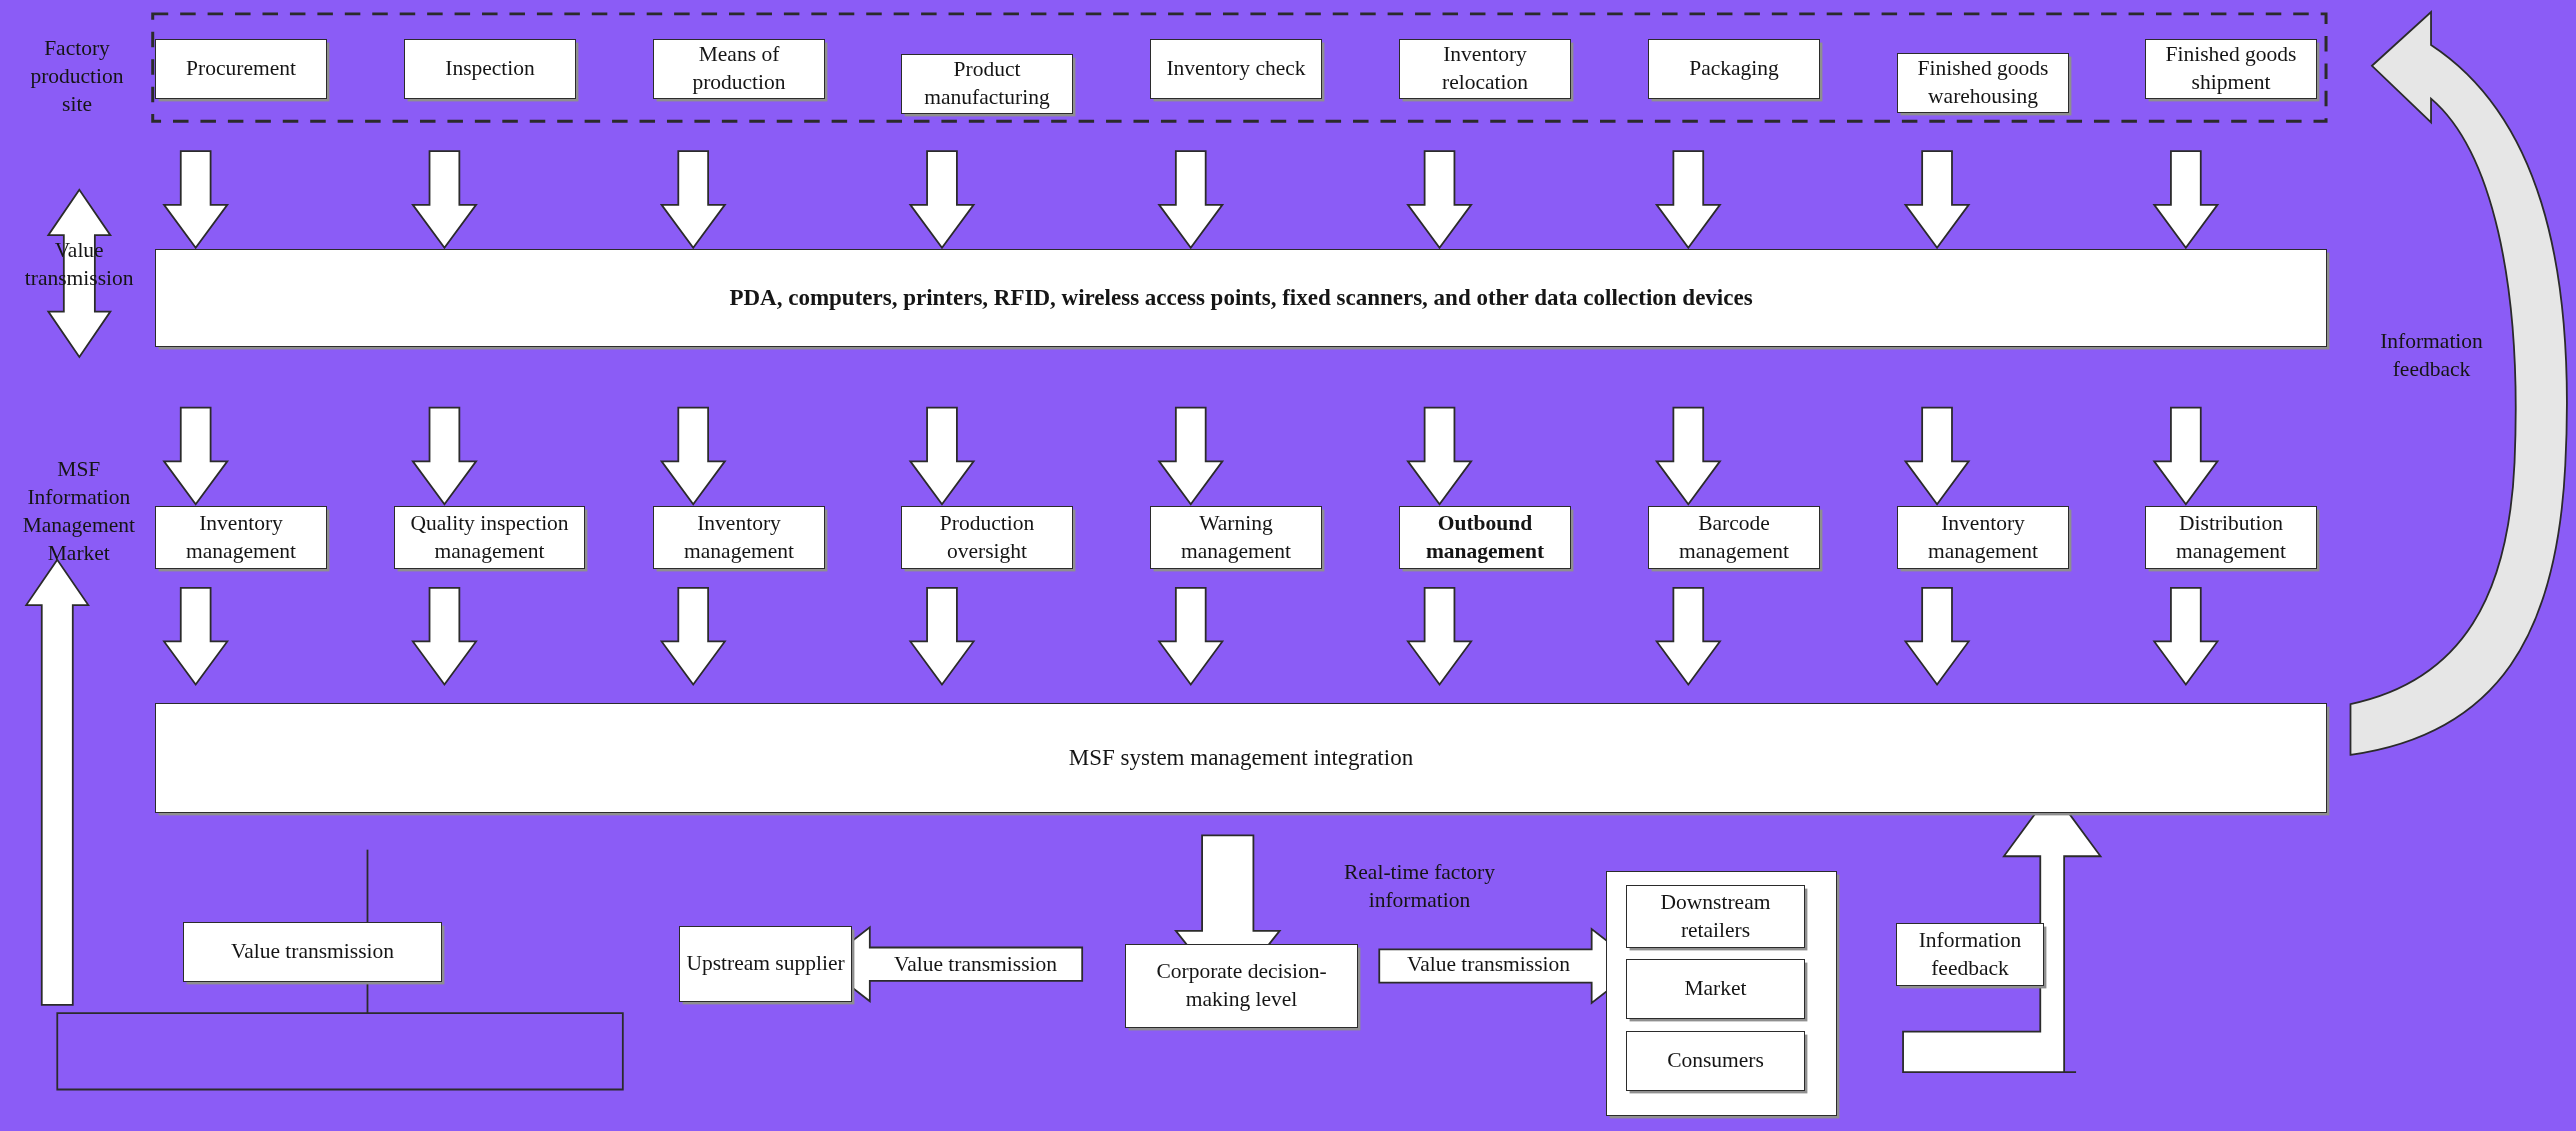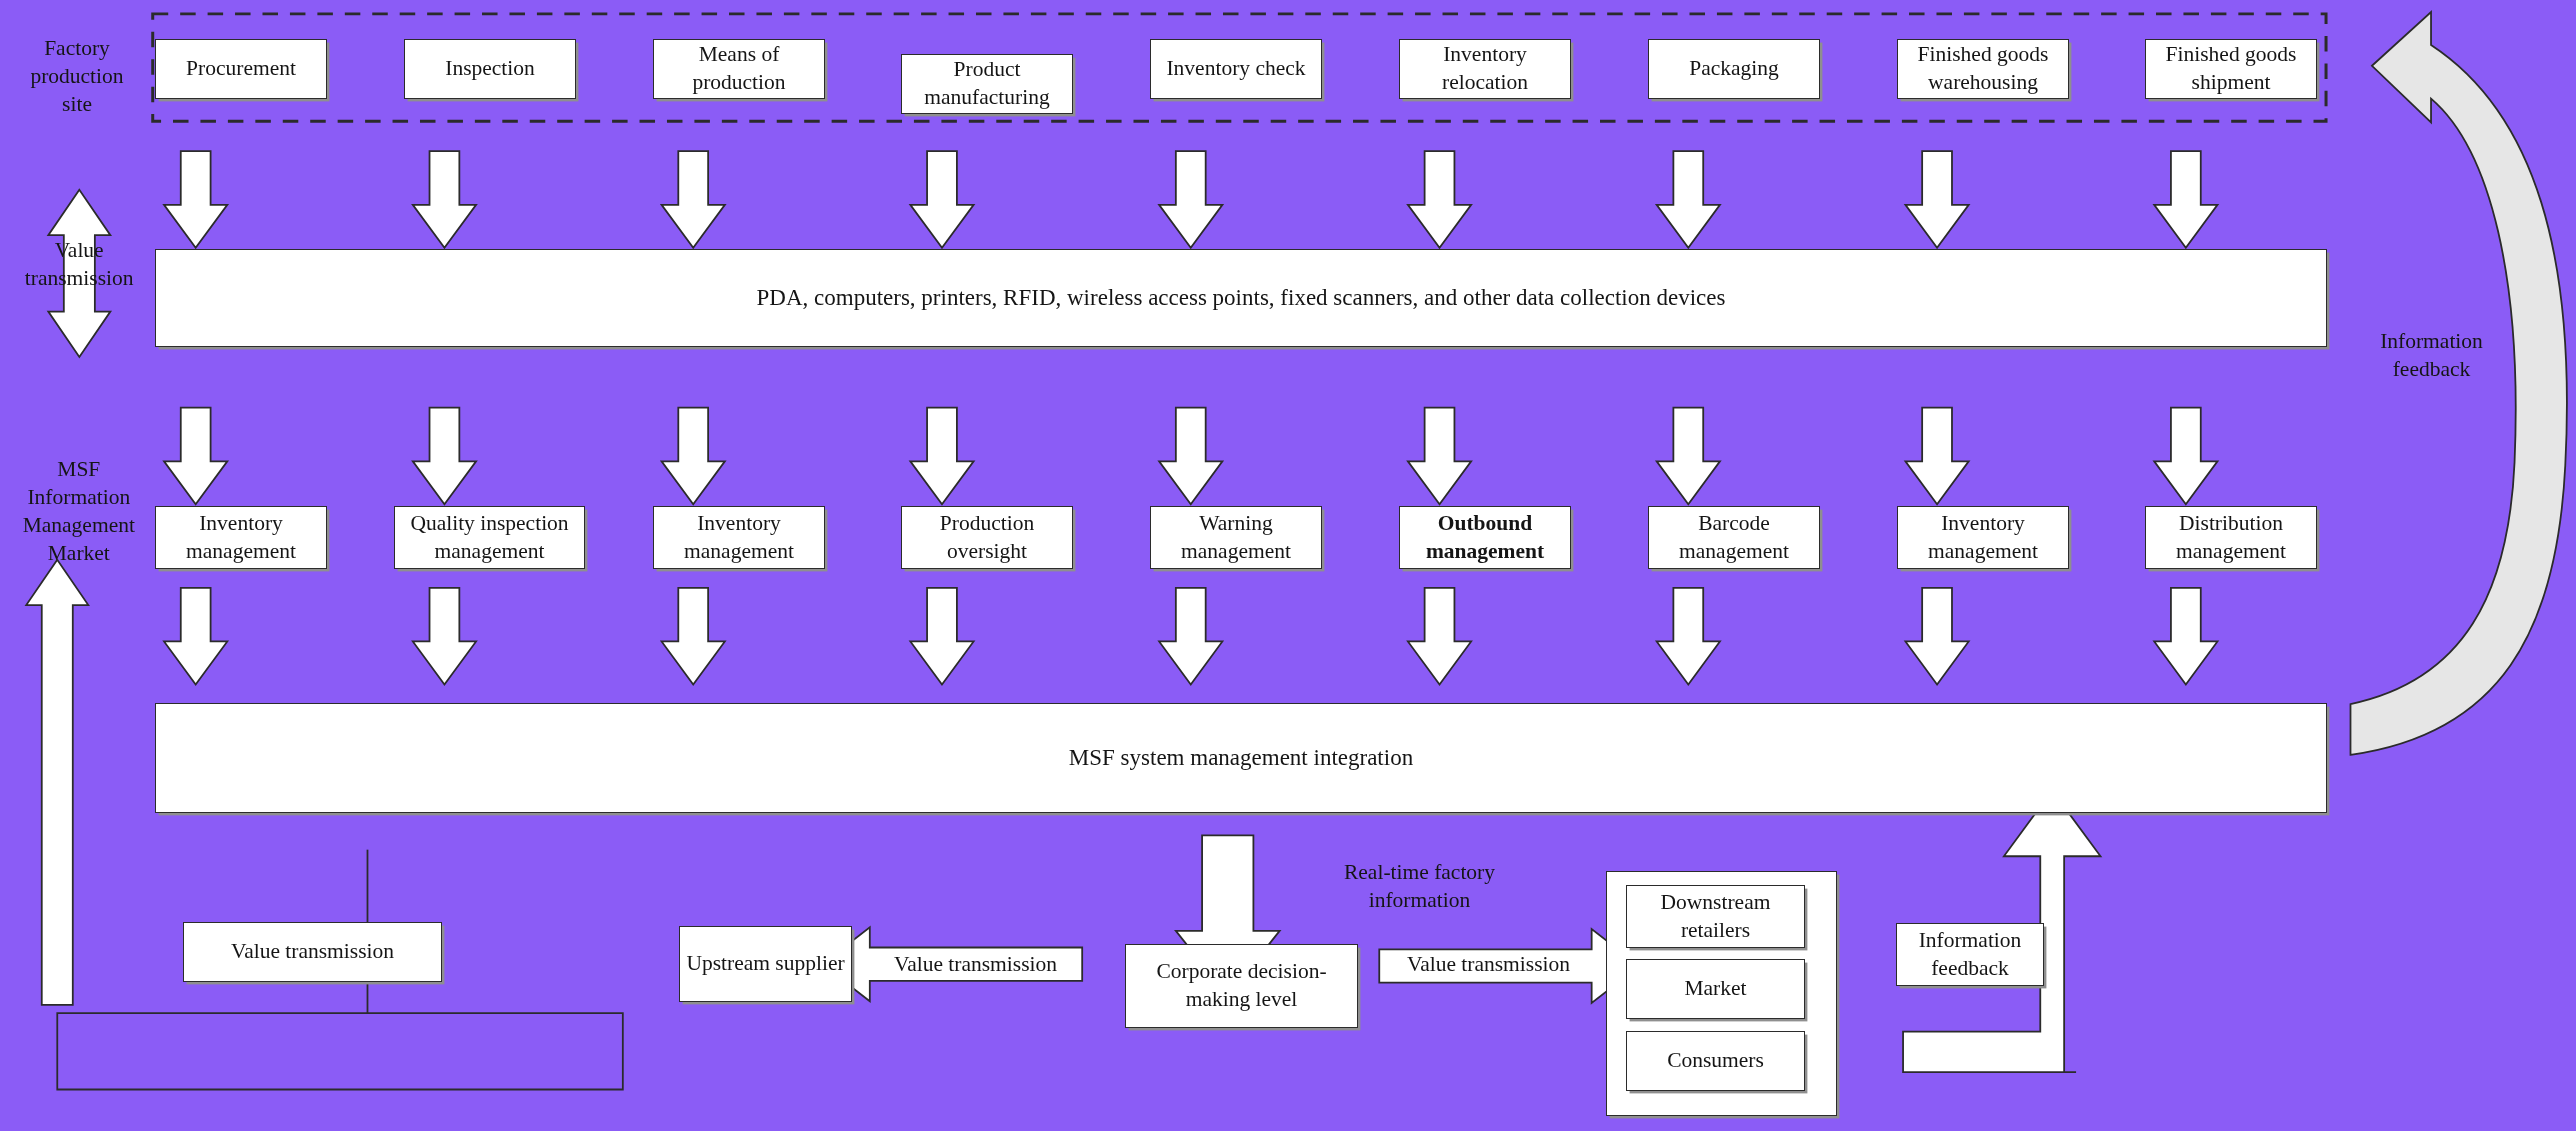--- a/index.html
+++ b/index.html
@@ -107,26 +107,26 @@
   <div class="bx fs36" style="left:155px;top:39px;width:172px;height:60px;">Procurement</div>
   <div class="bx fs36" style="left:404px;top:39px;width:172px;height:60px;">Inspection</div>
   <div class="bx fs36" style="left:653px;top:39px;width:172px;height:60px;">Means of
 production</div>
   <div class="bx fs36" style="left:901px;top:54px;width:172px;height:60px;">Product
 manufacturing</div>
   <div class="bx fs36" style="left:1150px;top:39px;width:172px;height:60px;">Inventory check</div>
   <div class="bx fs36" style="left:1399px;top:39px;width:172px;height:60px;">Inventory
 relocation</div>
   <div class="bx fs36" style="left:1648px;top:39px;width:172px;height:60px;">Packaging</div>
-  <div class="bx fs36" style="left:1897px;top:39px;width:172px;height:60px;">Finished goods
+  <div class="bx fs36" style="left:1897px;top:53px;width:172px;height:60px;">Finished goods
 warehousing</div>
   <div class="bx fs36" style="left:2145px;top:39px;width:172px;height:60px;">Finished goods
 shipment</div>
 
-  <div class="bx fs38" style="left:155px;top:249px;width:2172px;height:98px;">PDA, computers, printers, RFID, wireless access points, fixed scanners, and other data collection devices</div>
+  <div class="bx fs38" style="left:155px;top:249px;width:2172px;height:98px;font-weight:bold;">PDA, computers, printers, RFID, wireless access points, fixed scanners, and other data collection devices</div>
 
   <div class="bx fs36" style="left:155px;top:506px;width:172px;height:63px;">Inventory
 management</div>
   <div class="bx fs36" style="left:394px;top:506px;width:191px;height:63px;">Quality inspection
 management</div>
   <div class="bx fs36" style="left:653px;top:506px;width:172px;height:63px;">Inventory
 management</div>
   <div class="bx fs36" style="left:901px;top:506px;width:172px;height:63px;">Production
 oversight</div>
   <div class="bx fs36" style="left:1150px;top:506px;width:172px;height:63px;">Warning

